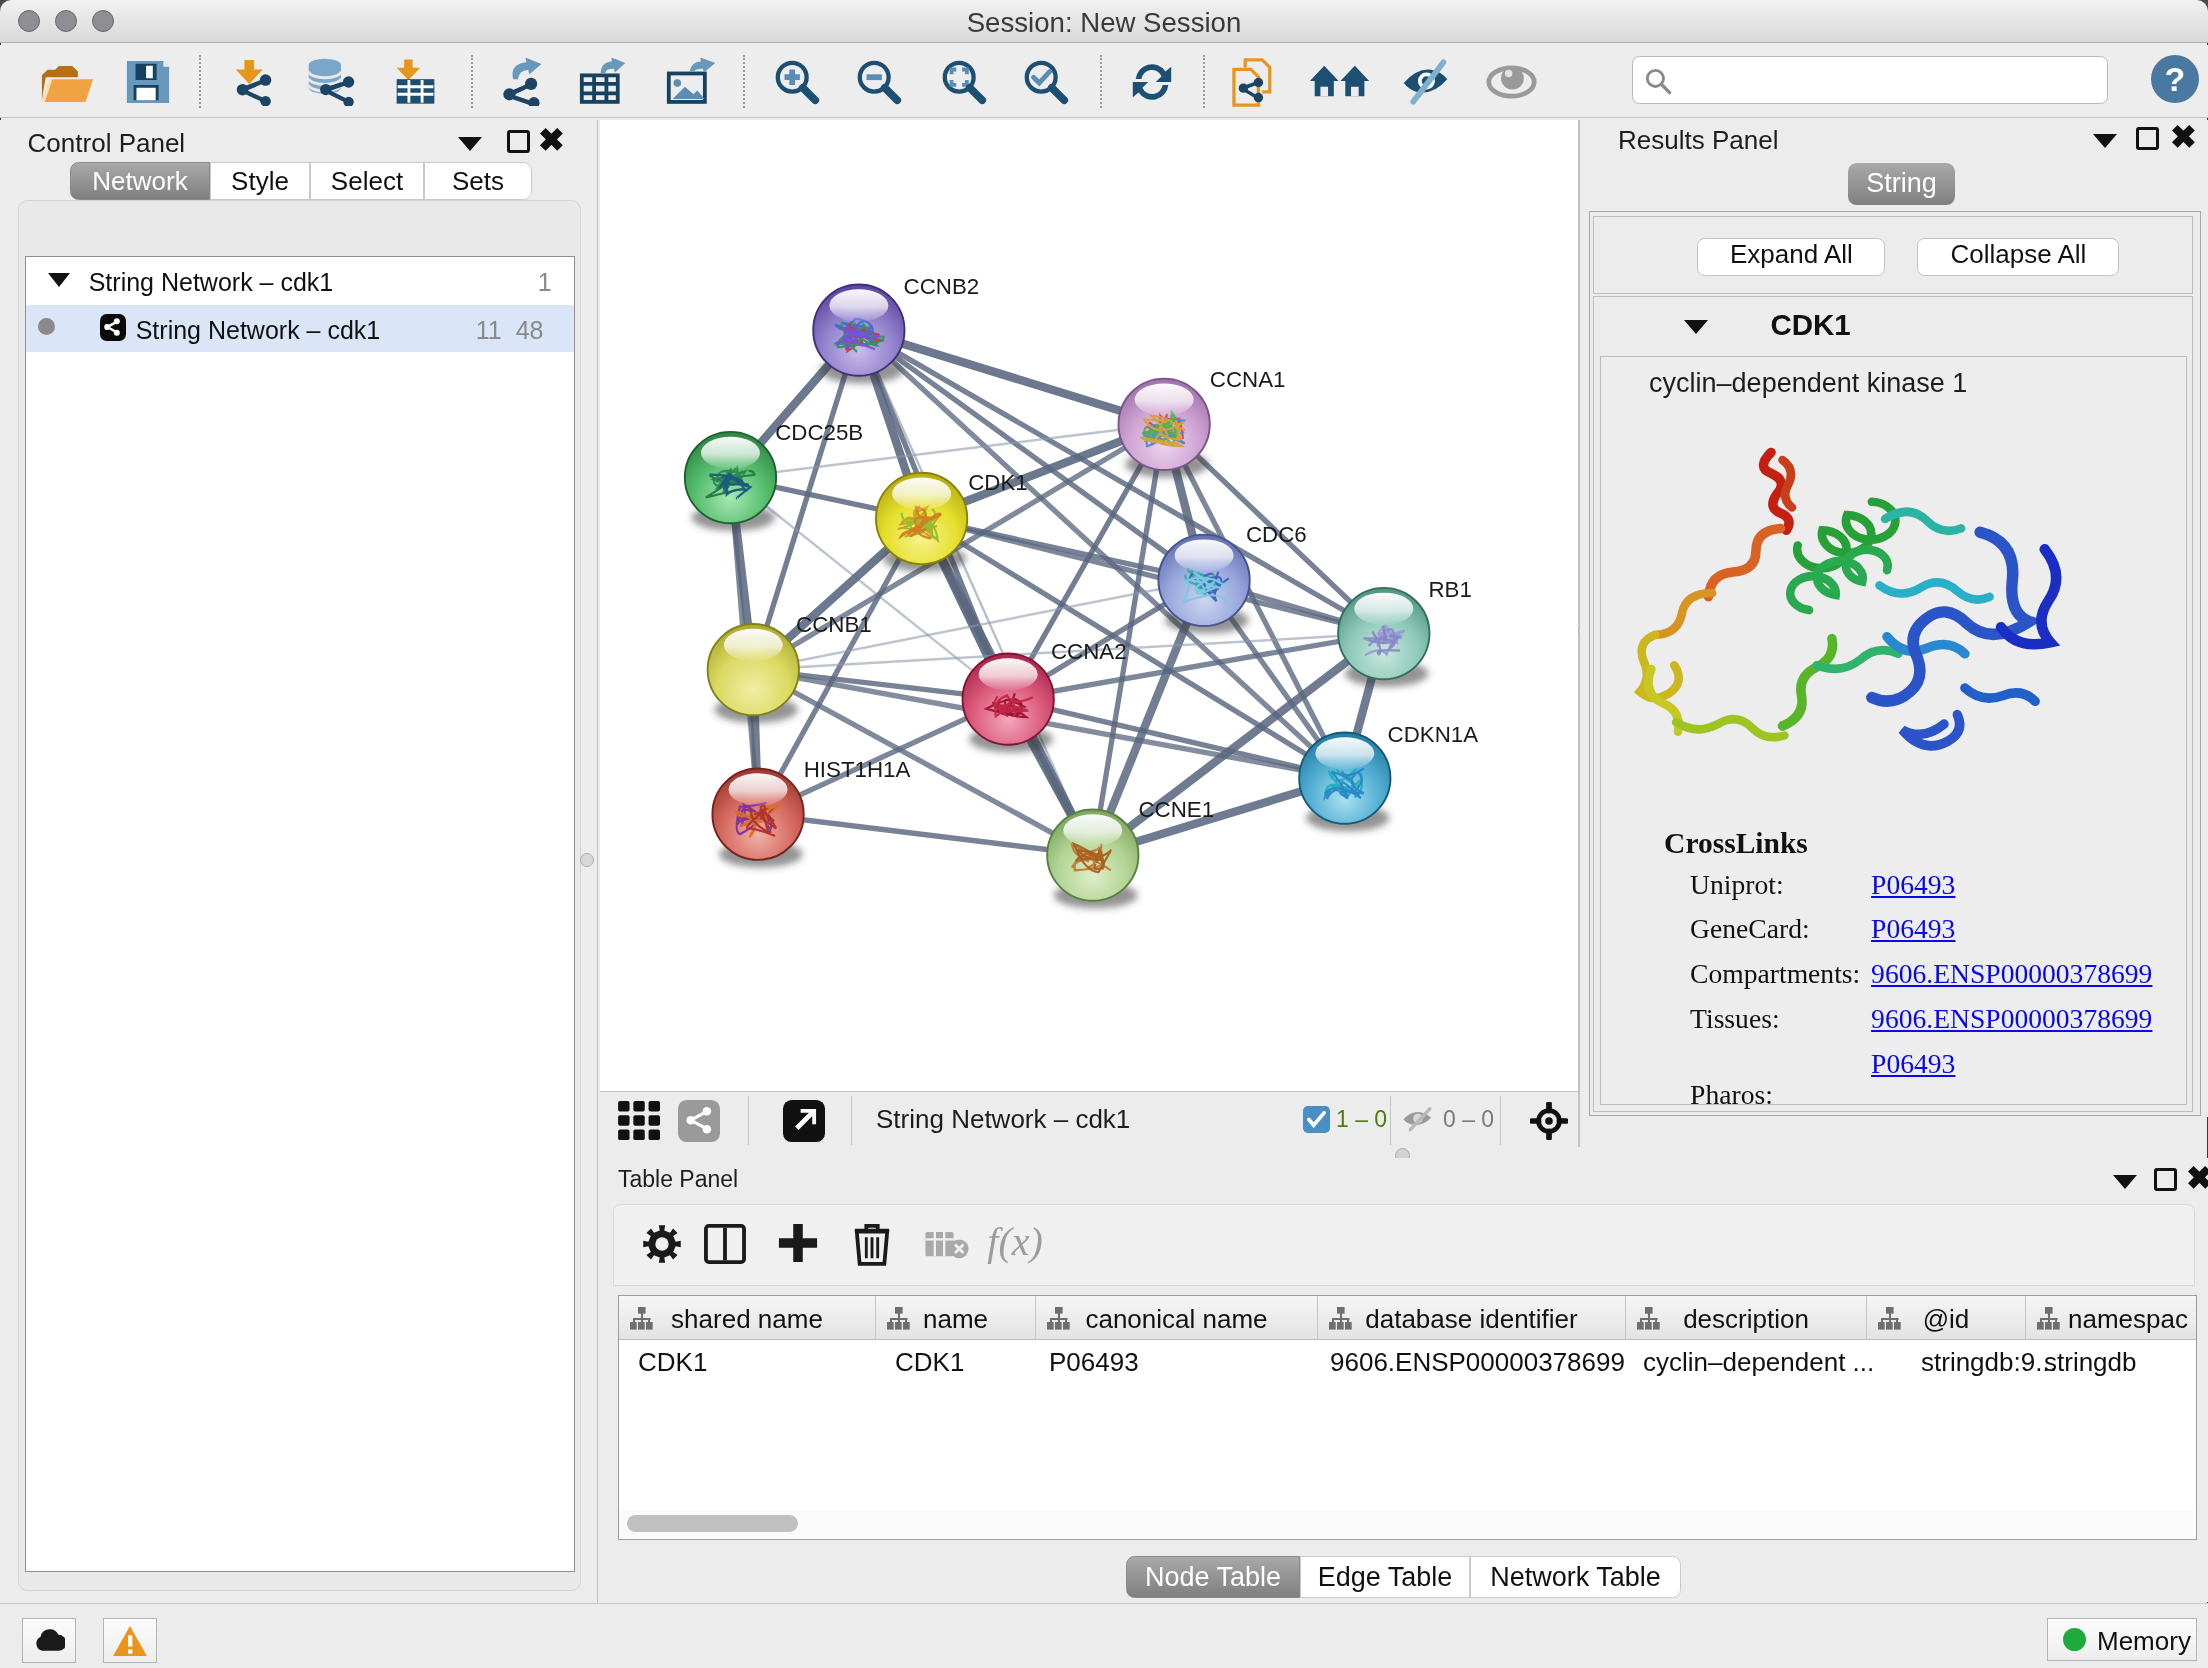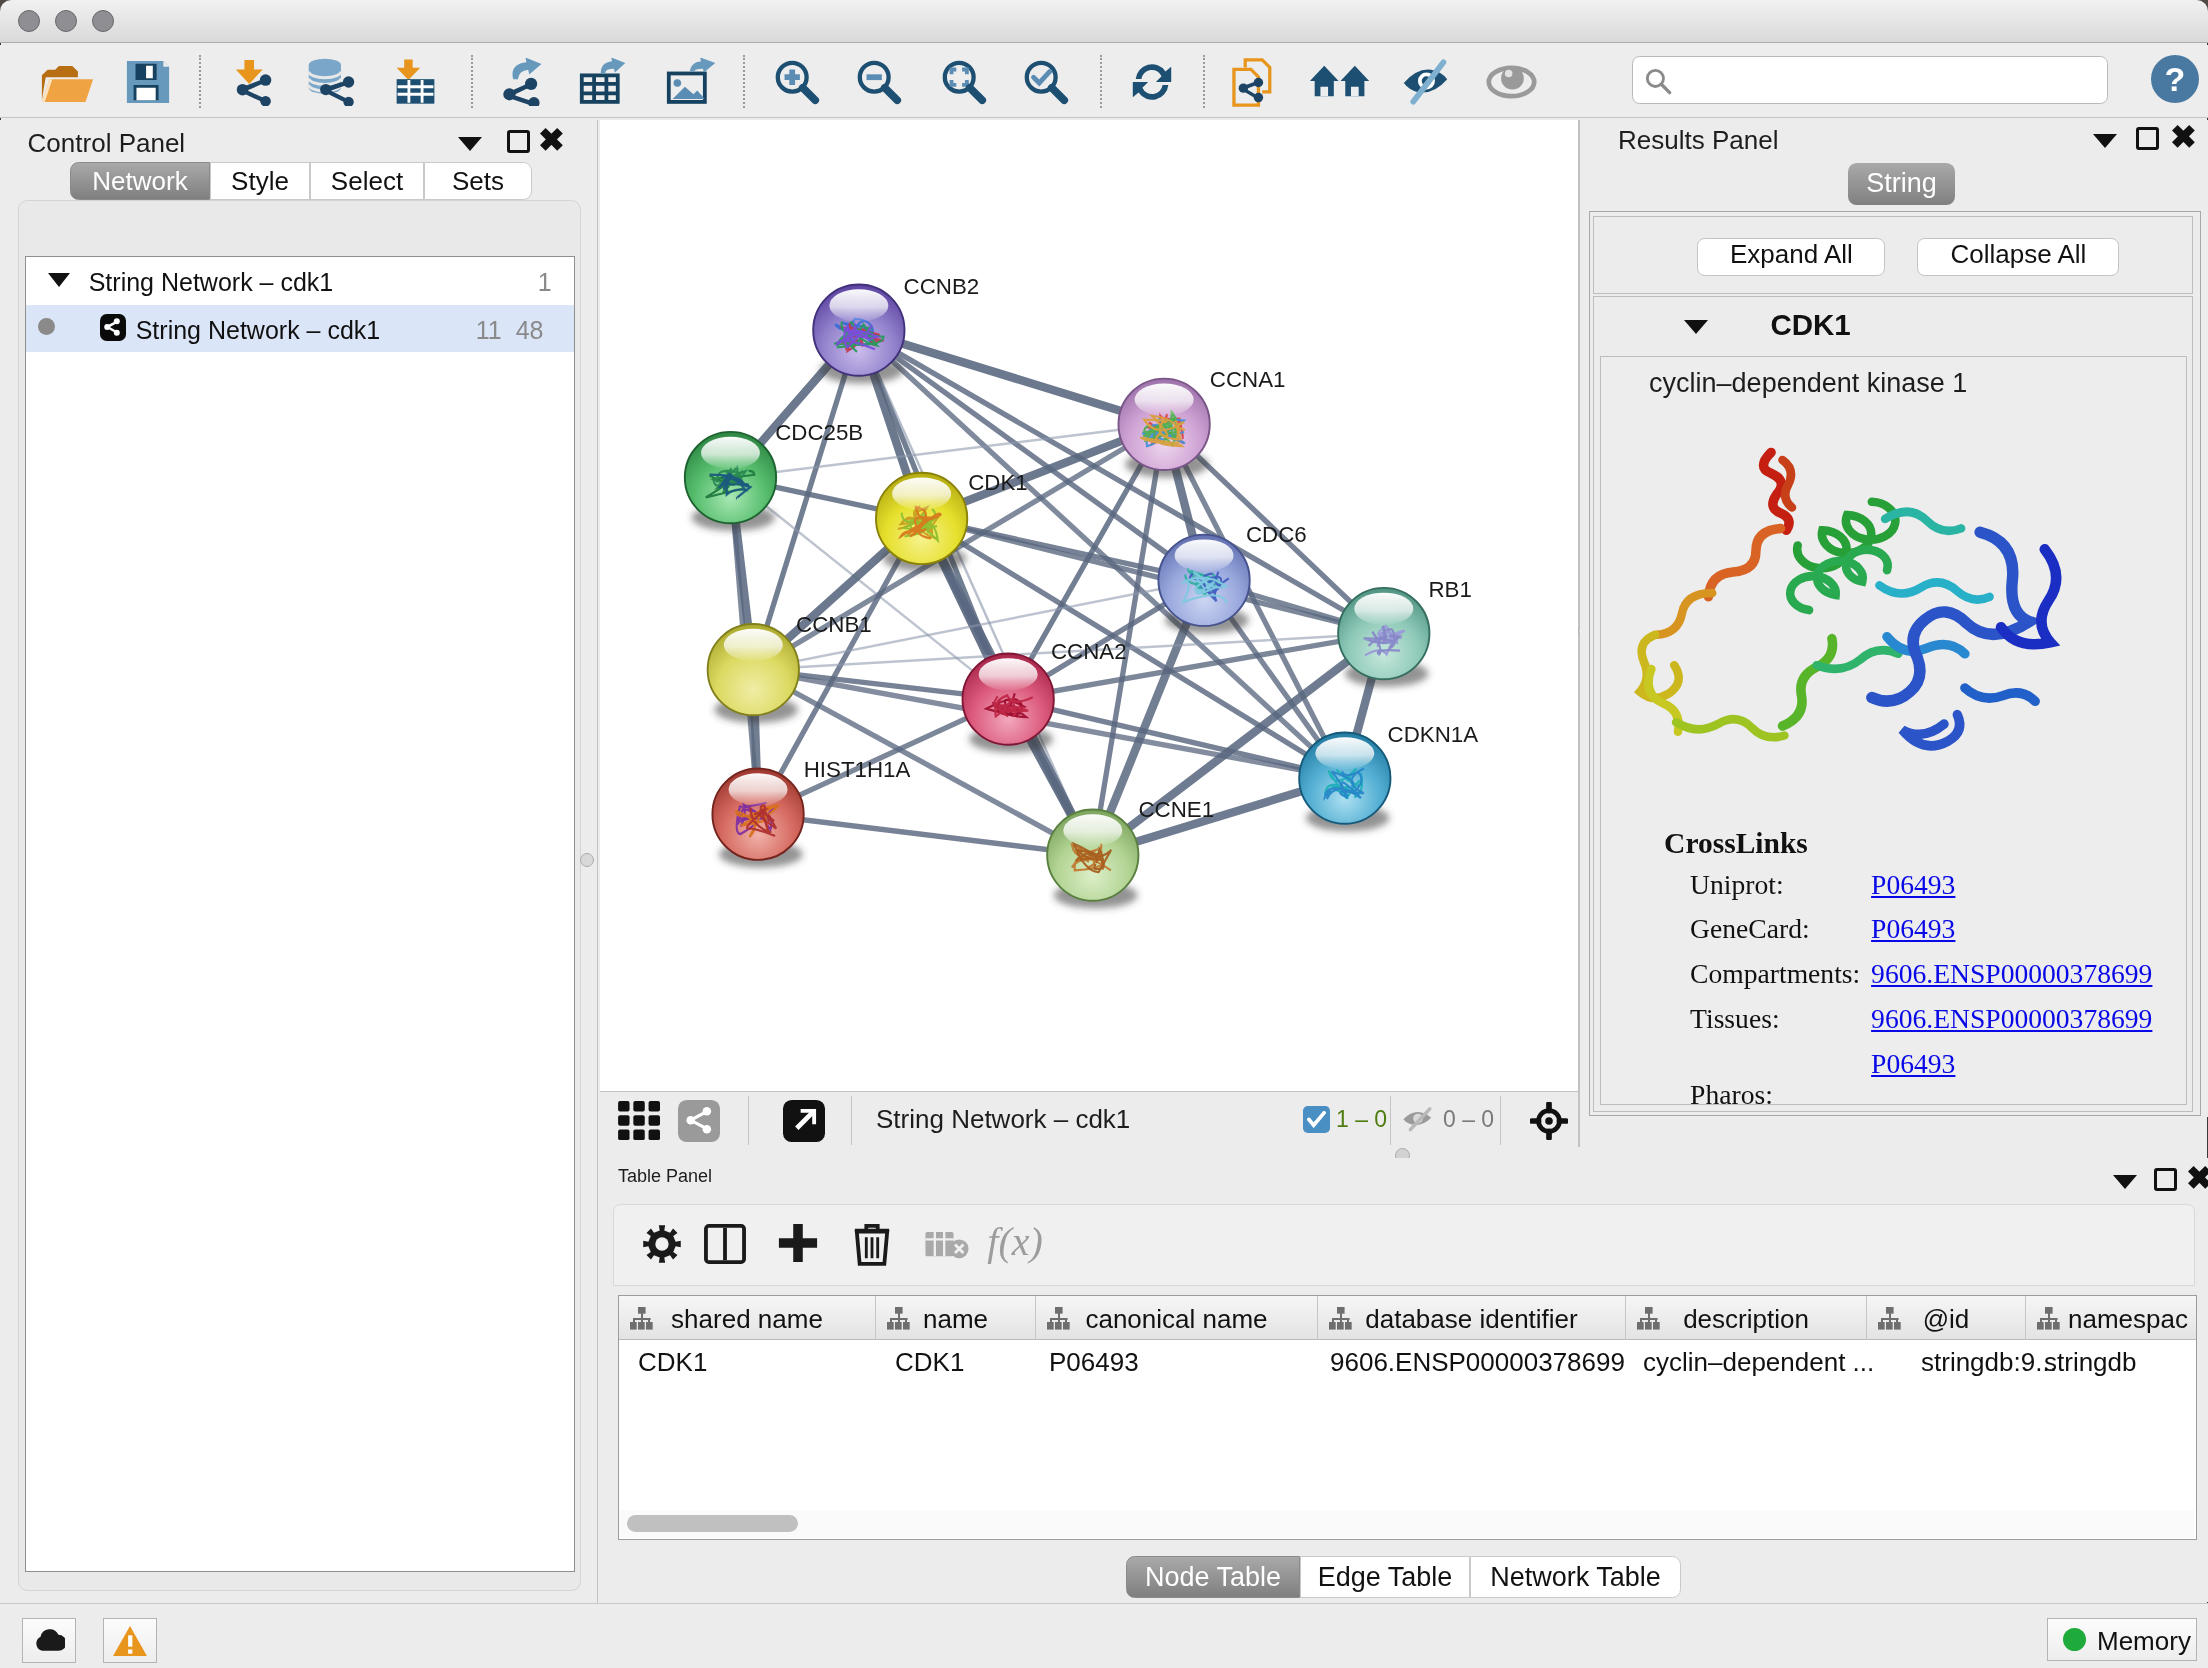--- a/index.html
+++ b/index.html
@@ -51,21 +51,21 @@
 #stringtab { position:absolute; left:268px; top:43px; width:107px; height:42px; background:linear-gradient(#a9a9a9,#808080); border-radius:8.6px; color:#fff; font-size:27px; text-align:center; line-height:40px; }
 #rp-box { position:absolute; left:8.6px; top:91px; width:612px; height:905px; border:1.9px solid #a8a8a8; background:#ECECEC; }
 #rp-expbox { position:absolute; left:3.8px; top:3.8px; width:600px; height:78px; border:1px solid #bdbdbd; }
 .rpbtn { position:absolute; top:21px; height:38px; background:#fff; border:1.9px solid #c3c3c3; border-radius:7.6px; font-size:26px; color:#111; text-align:center; }
 #rp-cdkbox { position:absolute; left:3.8px; top:84px; width:600px; height:816px; border:1px solid #bdbdbd; }
 #rp-cdkhead { position:absolute; left:0; top:0; width:100%; height:59px; }
 #rp-content { position:absolute; left:5.7px; top:59px; width:587px; height:749px; border:1px solid #bdbdbd; background:#EDEDED; }
 
 
 #tpanel { position:absolute; left:600px; top:1158px; width:1608px; height:444px; background:#ECECEC; }
-#tp-title { position:absolute; left:18px; top:7.6px; font-size:18px; color:#1d1d1d; }
+#tp-title { position:absolute; left:18px; top:7.6px; font-size:23px; color:#1d1d1d; }
 #tp-toolbar { position:absolute; left:13.3px; top:46px; width:1582px; height:82px; background:#f0f0f0; border:1px solid #d8d8d8; border-radius:7.6px 7.6px 0 0; }
 #tp-table { position:absolute; left:18px; top:137px; width:1579px; height:245px; background:#fff; border:1.9px solid #9c9c9c; }
 #tp-header { position:absolute; left:0; top:0; width:100%; height:44px; background:linear-gradient(#f6f6f6,#e3e3e3); border-bottom:1.9px solid #b9b9b9; }
 .th { position:absolute; top:0; height:44px; border-right:1.9px solid #c6c6c6; }
 .th .lbl { position:absolute; width:100%; text-align:center; top:7.6px; font-size:26px; color:#111; }
 .thico { position:absolute; left:11.4px; top:10.5px; width:23px; height:23px;
   background:
     linear-gradient(#6e6e6e,#6e6e6e) 7.6px 0/7.6px 6.7px no-repeat,
     linear-gradient(#6e6e6e,#6e6e6e) 0 15px/6.7px 7.6px no-repeat,
     linear-gradient(#6e6e6e,#6e6e6e) 8px 15px/6.7px 7.6px no-repeat,
@@ -91,20 +91,21 @@
 #membtn { position:absolute; left:2047px; top:14.3px; width:150px; height:43px; background:linear-gradient(#fcfcfc,#ededed); border:1.9px solid #b4b4b4; font-size:26px; color:#111; }
 .xl { position:absolute; font-family:"Liberation Serif", serif; font-size:27.6px; color:#111; }
 .xlink { position:absolute; left:270px; font-family:"Liberation Serif", serif; font-size:27.6px; color:#0909e8; text-decoration:underline; }
 </style></head>
 <body>
 <div id="win">
   <div id="titlebar">
     <div class="tl" style="left:18px;"></div>
     <div class="tl" style="left:55px;"></div>
     <div class="tl" style="left:92px;"></div>
+    <div id="title">Session: New Session</div>
   </div>
   <div id="toolbar">
     <svg class="tbi" style="left:40px;" width="55" height="48" viewBox="0 0 58 50">
       <path d="M2 18 L2 44 L6 20 h34 v-6 l-6 -6 h-14 l-4 4 h-8 Z" fill="#b86f14"></path>
       <path d="M2 46 L10 22 h46 L48 46 Z" fill="#f0a342"></path>
       <path d="M2 46 L10 22 h3 L5 46 Z" fill="#fbe3c0"></path>
     </svg>
     <svg class="tbi" style="left:124px;" width="48" height="48" viewBox="0 0 50 50">
       <path d="M3 3 h38 l6 6 v38 H3 Z" fill="#6699bb"></path>
       <path d="M12 6 h22 v17 H12 Z" fill="#16425f"></path>

